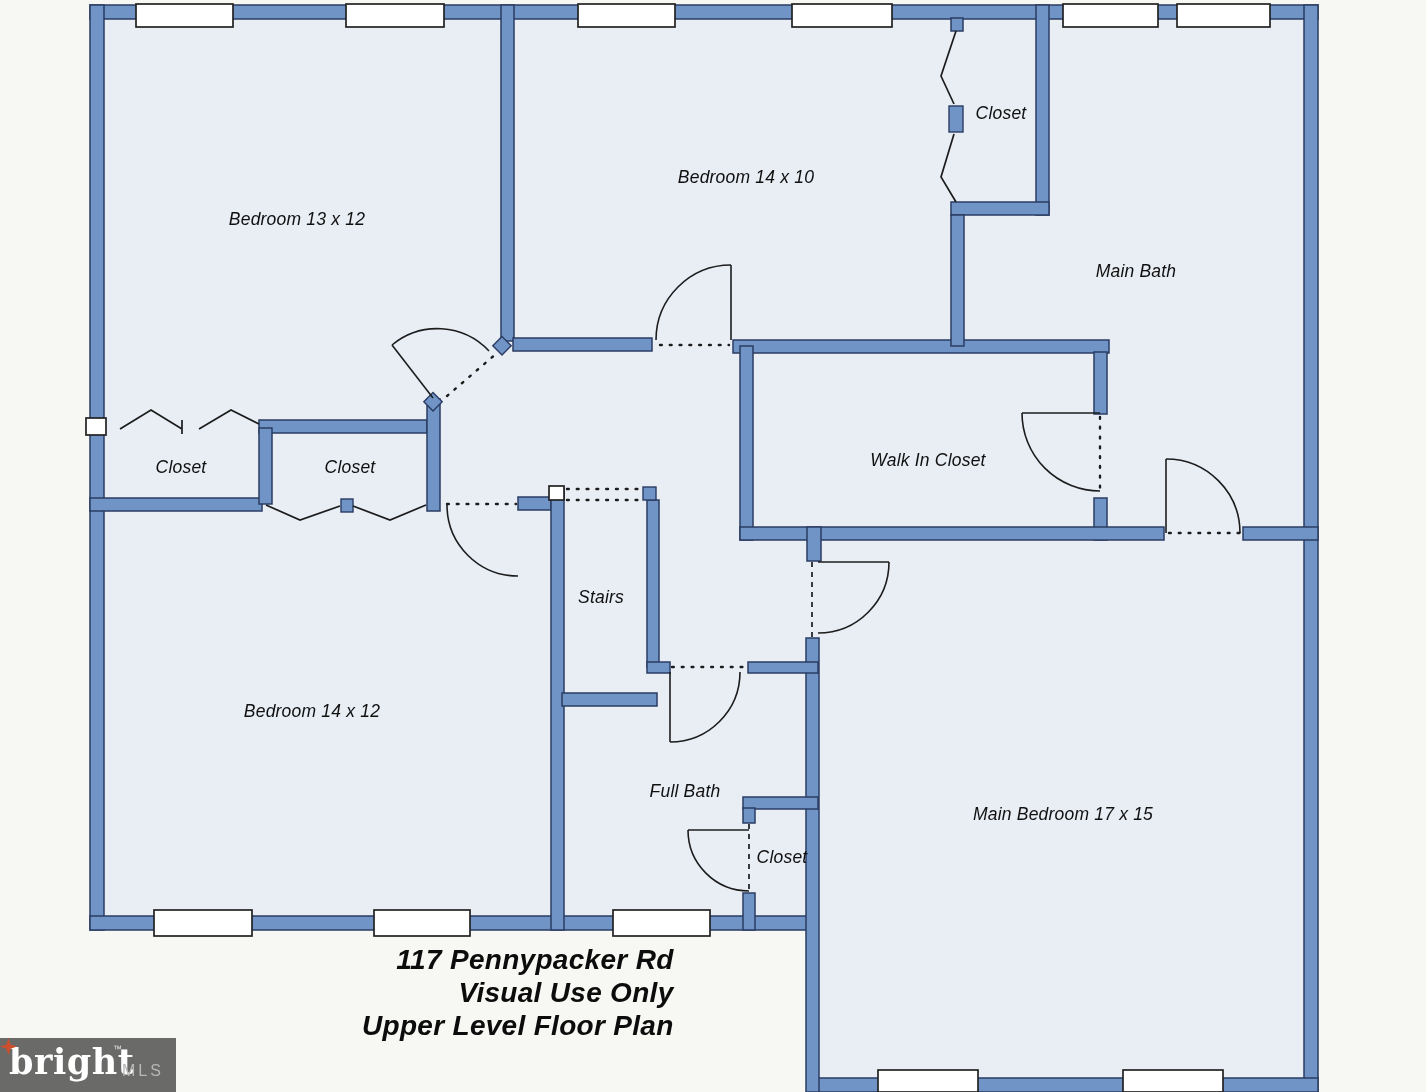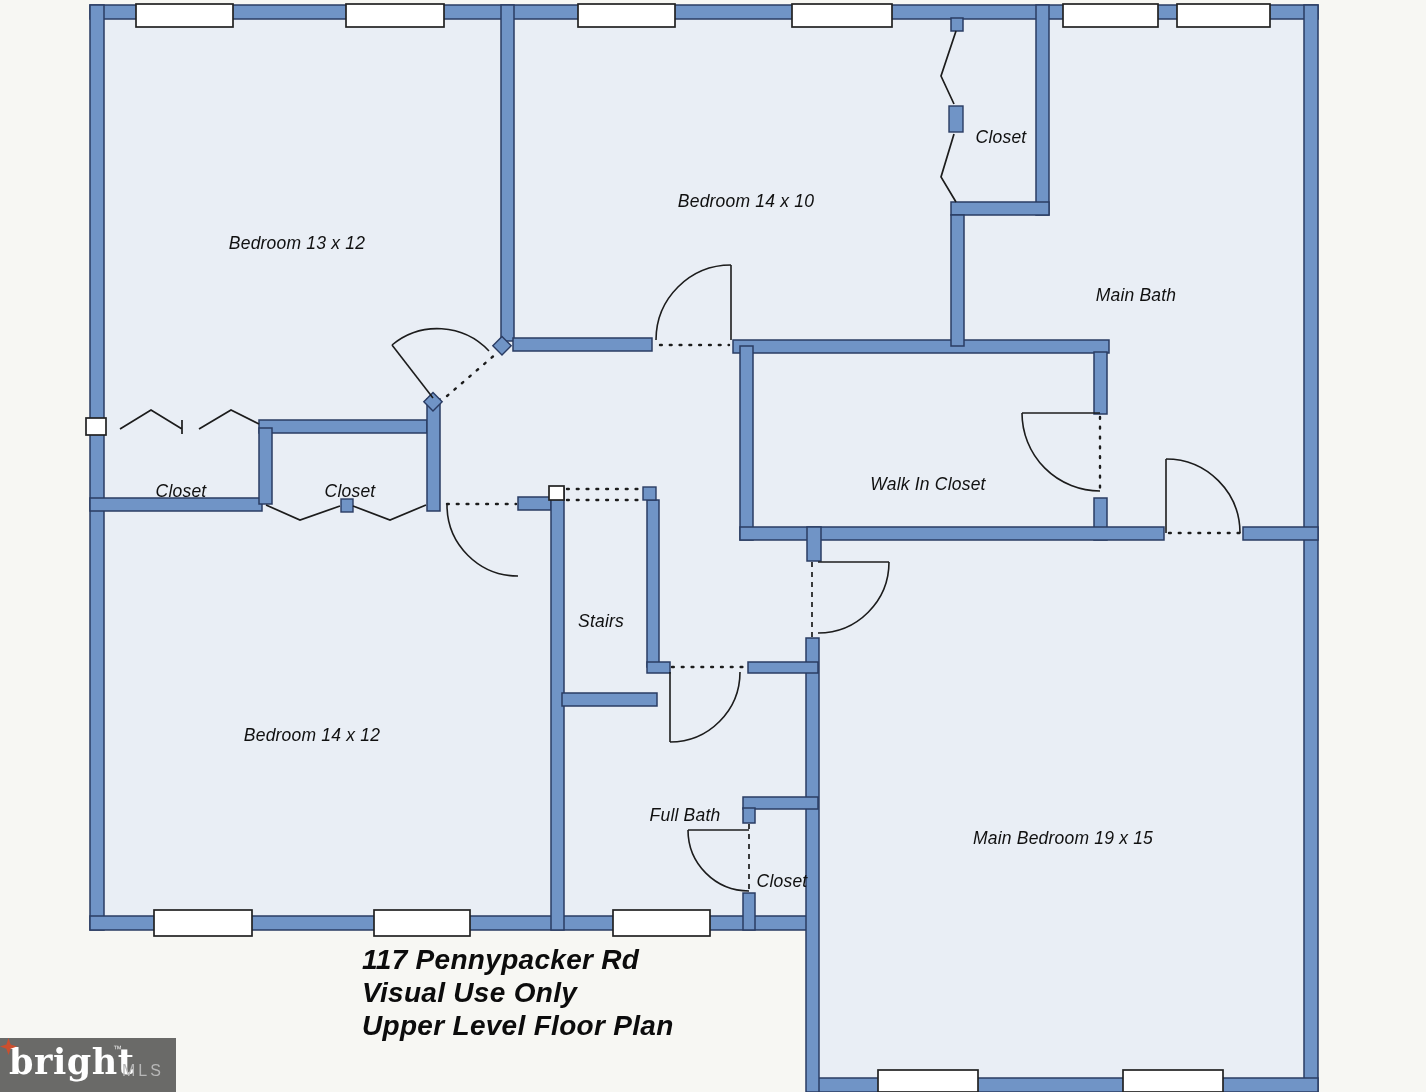--- a/index.html
+++ b/index.html
@@ -12,23 +12,23 @@
   .plan svg{position:absolute;left:0;top:0;}
   svg .interior{fill:var(--interior);}
   svg .wall{fill:var(--wall);stroke:var(--wall-outline);stroke-width:1.5;}
   svg .jamb{fill:var(--wall);stroke:var(--wall-outline);stroke-width:1.4;}
   svg .window{fill:#ffffff;stroke:#222;stroke-width:1.7;}
   svg .door{fill:none;stroke:var(--line);stroke-width:1.6;}
   svg .dots{fill:none;stroke:var(--line);stroke-width:2.4;stroke-dasharray:1.8,8;stroke-linecap:round;}
   svg .dash{fill:none;stroke:var(--line);stroke-width:1.7;stroke-dasharray:5,5;}
   svg .rod{fill:none;stroke:var(--line);stroke-width:1.7;stroke-linejoin:miter;}
   .room-label{position:absolute;transform:translate(-50%,-50%);font-style:italic;
-      font-size:17.5px;color:var(--label);white-space:nowrap;letter-spacing:.2px;margin-top:24px;}
+      font-size:17.5px;color:var(--label);white-space:nowrap;letter-spacing:.2px;}
   .title-block{position:absolute;left:362px;top:943px;font-weight:bold;font-style:italic;
-      font-size:28px;line-height:33px;color:#0c0c0c;letter-spacing:.3px;}
+      font-size:28px;line-height:33px;color:#0c0c0c;letter-spacing:.3px;text-align:right;}
   .logo{position:absolute;left:0;top:1038px;width:176px;height:56px;background:var(--logo-bg);}
   .logo-brand{position:absolute;left:9px;top:3px;font-family:"DejaVu Serif",serif;font-weight:bold;
       font-size:35px;color:#ffffff;letter-spacing:.5px;}
   .logo-star{position:absolute;left:93px;top:17px;width:17px;height:17px;}
   .logo-tm{position:absolute;left:113px;top:6px;font-size:9px;color:#e8e8e8;}
   .logo-mls{position:absolute;left:122px;top:24px;font-size:16px;color:#b7b7b7;letter-spacing:3px;text-align:center;}
 </style>
 </head>
 <body>
 
@@ -142,21 +142,21 @@
   <div class="room-label" style="left:746px;top:177px">Bedroom 14 x 10</div>
   <div class="room-label" style="left:1001px;top:113px">Closet</div>
   <div class="room-label" style="left:1136px;top:271px">Main Bath</div>
   <div class="room-label" style="left:928px;top:460px">Walk In Closet</div>
   <div class="room-label" style="left:181px;top:467px">Closet</div>
   <div class="room-label" style="left:350px;top:467px">Closet</div>
   <div class="room-label" style="left:601px;top:597px">Stairs</div>
   <div class="room-label" style="left:312px;top:711px">Bedroom 14 x 12</div>
   <div class="room-label" style="left:685px;top:791px">Full Bath</div>
   <div class="room-label" style="left:782px;top:857px">Closet</div>
-  <div class="room-label" style="left:1063px;top:814px">Main Bedroom 19 x 15</div>
+  <div class="room-label" style="left:1063px;top:814px">Main Bedroom 17 x 15</div>
 
   <div class="title-block">
     <div>117 Pennypacker Rd</div>
     <div>Visual Use Only</div>
     <div>Upper Level Floor Plan</div>
   </div>
 
   <div class="logo">
     <span class="logo-brand">bright</span>
     <svg class="logo-star" viewBox="0 0 20 20">

